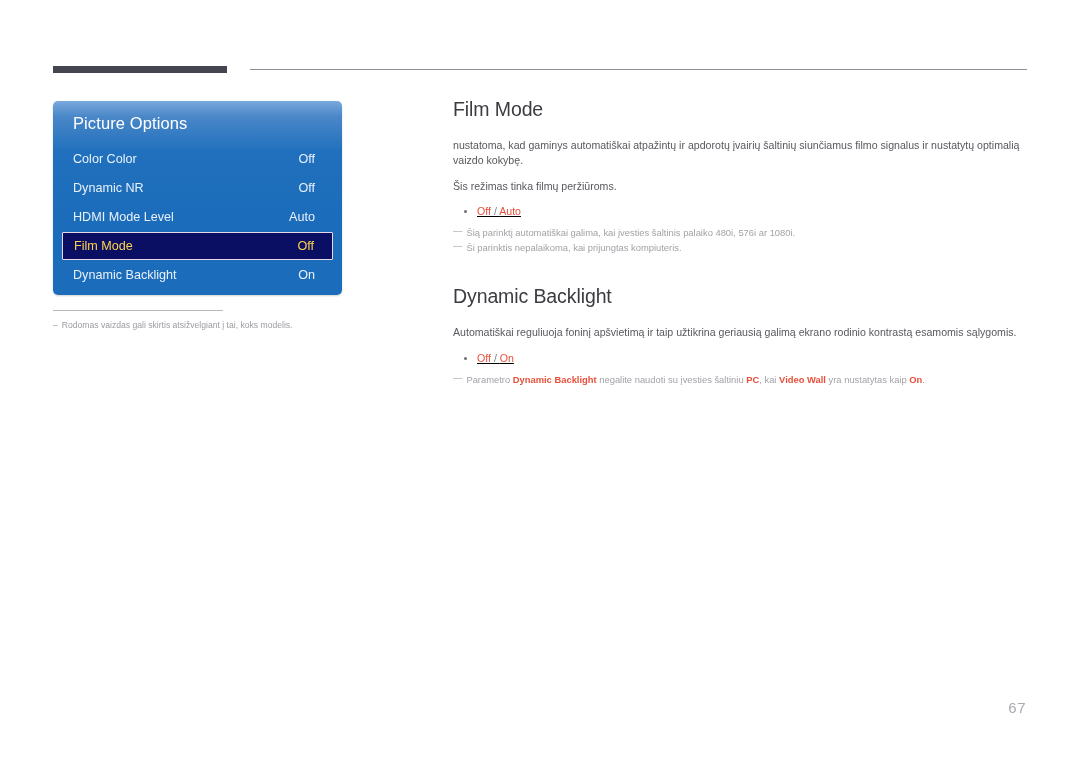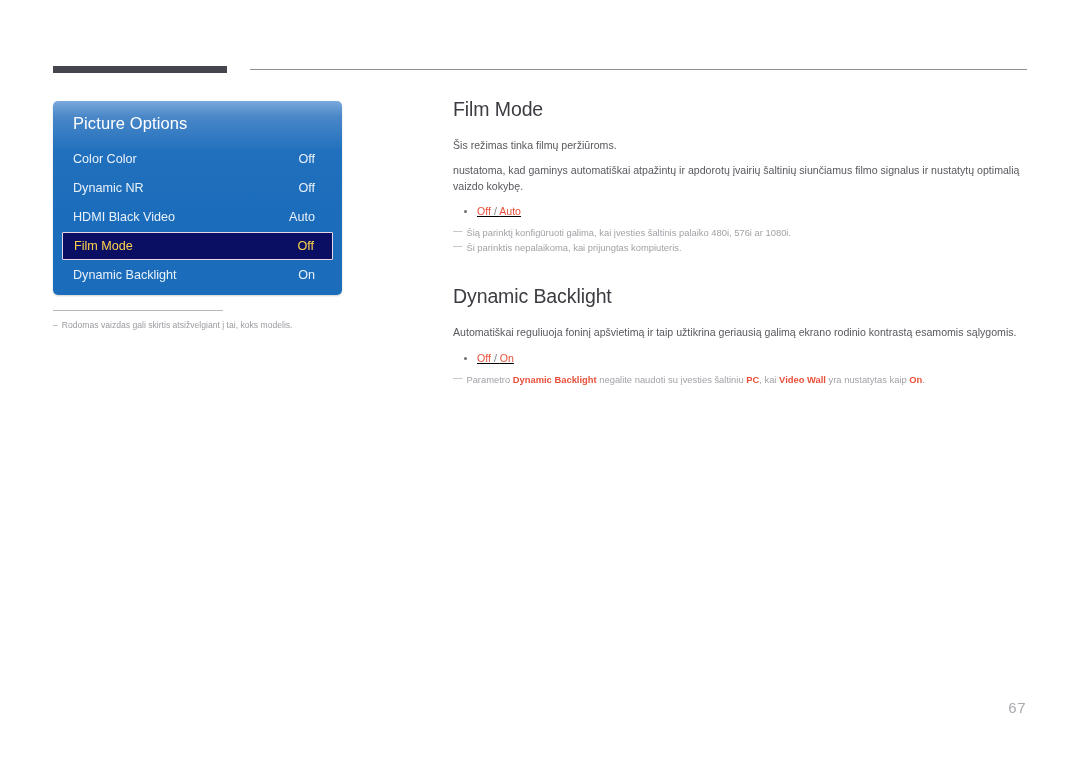--- a/index.html
+++ b/index.html
@@ -220,21 +220,21 @@
     <div class="osd-rows" id="osd-rows">
         <div class="osd-row">
           <span class="label">Color Color</span>
           <span class="value">Off</span>
         </div>
         <div class="osd-row">
           <span class="label">Dynamic NR</span>
           <span class="value">Off</span>
         </div>
         <div class="osd-row">
-          <span class="label">HDMI Black Video</span>
+          <span class="label">HDMI Mode Level</span>
           <span class="value">Auto</span>
         </div>
         <div class="osd-row selected">
           <span class="label">Film Mode</span>
           <span class="value">Off</span>
         </div>
         <div class="osd-row">
           <span class="label">Dynamic Backlight</span>
           <span class="value">On</span>
         </div>
@@ -245,28 +245,28 @@
     <div class="note-rule"></div>
     <div class="note-line">
       <span class="note-dash">–</span>
       <span>Rodomas vaizdas gali skirtis atsižvelgiant į tai, koks modelis.</span>
     </div>
   </div>
 
   <div class="content" id="content-column">
       <div class="section">
         <h2 class="sec-title">Film Mode</h2>
+        <p class="body-text">nustatoma, kad gaminys automatiškai atpažintų ir apdorotų įvairių šaltinių siunčiamus filmo signalus ir nustatytų optimalią vaizdo kokybę.</p>
         <p class="body-text">Šis režimas tinka filmų peržiūroms.</p>
-        <p class="body-text">nustatoma, kad gaminys automatiškai atpažintų ir apdorotų įvairių šaltinių siunčiamus filmo signalus ir nustatytų optimalią vaizdo kokybę.</p>
         <ul class="opt-list">
           <li><span class="opt-accent">Off</span><span class="opt-sep"> / </span><span class="opt-accent">Auto</span></li>
         </ul>
         <div class="foot-note">
           <span class="fn-dash">—</span>
-          <span class="fn-text"><span>Šią parinktį konfigūruoti galima, kai įvesties šaltinis palaiko 480i, 576i ar 1080i.</span></span>
+          <span class="fn-text"><span>Šią parinktį automatiškai galima, kai įvesties šaltinis palaiko 480i, 576i ar 1080i.</span></span>
         </div>
         <div class="foot-note">
           <span class="fn-dash">—</span>
           <span class="fn-text"><span>Ši parinktis nepalaikoma, kai prijungtas kompiuteris.</span></span>
         </div>
       </div>
       <div class="gap-sections"></div>
       <div class="section">
         <h2 class="sec-title">Dynamic Backlight</h2>
         <p class="body-text">Automatiškai reguliuoja foninį apšvietimą ir taip užtikrina geriausią galimą ekrano rodinio kontrastą esamomis sąlygomis.</p>

